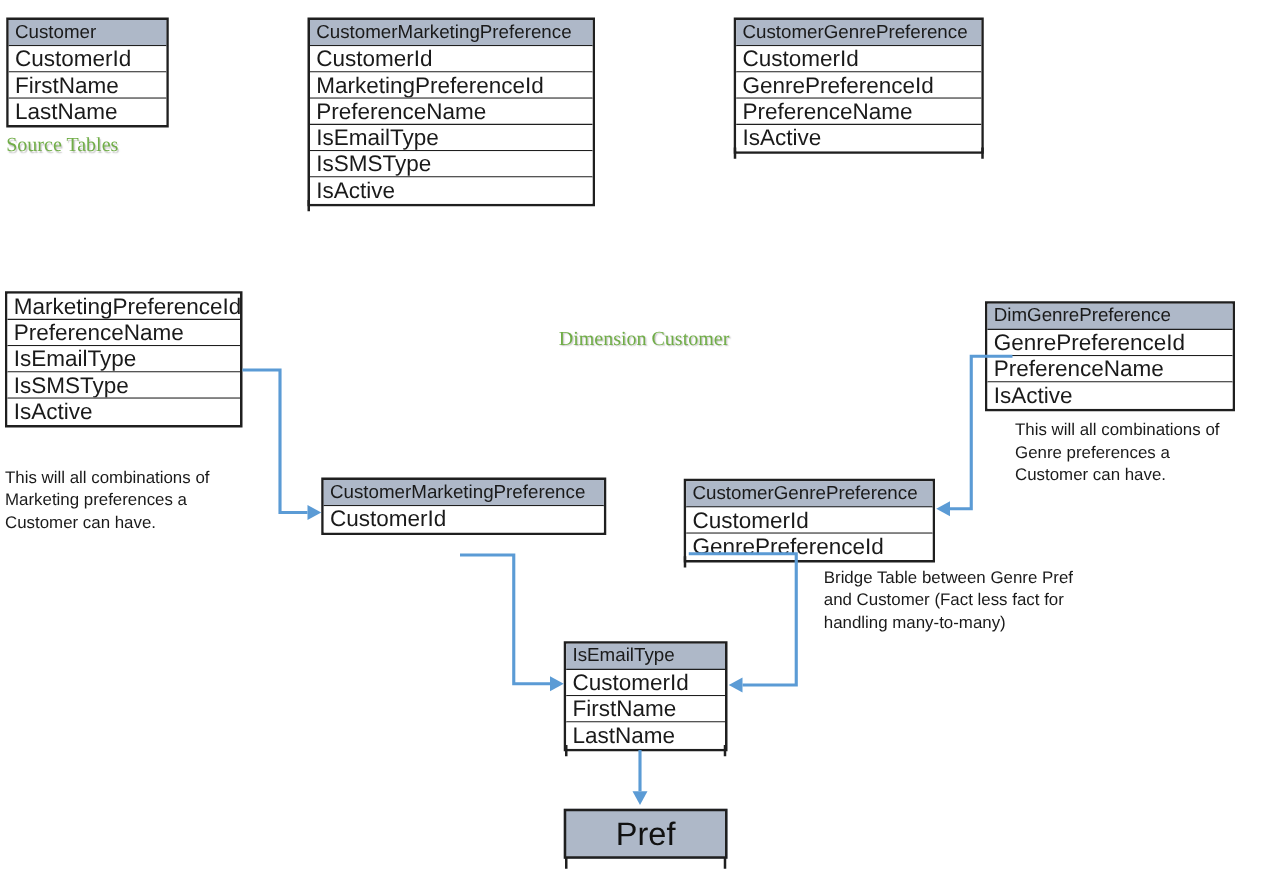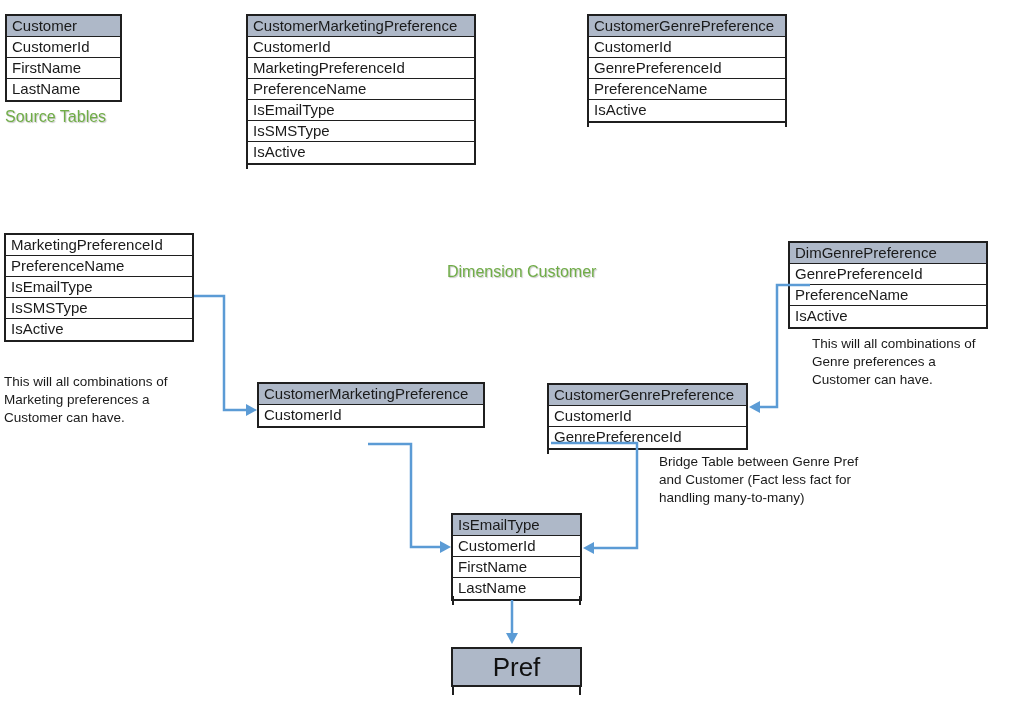--- a/index.html
+++ b/index.html
@@ -12,46 +12,46 @@
   }
   *{box-sizing:border-box;margin:0;padding:0}
   body{background:#fff;font-family:"Liberation Sans",sans-serif}
   .canvas{position:relative;width:1027px;height:702px;background:#fff;overflow:hidden}
 
   .tbl{position:absolute;border:2px solid var(--table-border);background:var(--row-fill)}
   .tbl .hdr{height:21px;line-height:18px;padding:1px 0 0 5px;background:var(--header-fill);
             border-bottom:1.5px solid var(--table-border);font-size:15px;color:var(--text);
             white-space:nowrap;overflow:hidden}
   .tbl .row{height:21px;line-height:18px;padding:1px 0 0 5px;background:var(--row-fill);
-            border-bottom:1.5px solid var(--table-border);font-size:15px;color:var(--text);
+            border-bottom:1.5px solid var(--table-border);font-size:18px;color:var(--text);
             white-space:nowrap;overflow:hidden}
   .tbl .row:last-child{border-bottom:none}
 
-  .green-label{position:absolute;font-family:Liberation Sans, sans-serif;font-size:16px;
+  .green-label{position:absolute;font-family:Liberation Serif, serif;font-size:16px;
                color:var(--green-text);text-shadow:1px 1px 1px rgba(90,90,90,0.35);white-space:nowrap}
 
   .note{position:absolute;font-size:13.5px;line-height:18px;color:var(--text);white-space:pre-line}
 
   .fact-box{position:absolute;left:451px;top:647px;width:131px;height:40px;
             background:var(--header-fill);border:2px solid var(--table-border);
             display:flex;align-items:center;justify-content:center;
             font-size:26px;color:#111}
 
   .stub{position:absolute;width:2px;height:9px;background:var(--table-border)}
 
   svg.connectors{position:absolute;left:0;top:0;pointer-events:none}
   svg.connectors polyline{fill:none;stroke:var(--arrow);stroke-width:2.5}
   svg.connectors polygon{fill:var(--arrow);stroke:none}
 </style>
 </head>
 <body>
 
 <div class="canvas">
 
-  <div class="tbl" style="left:5px;top:14px;width:117px">
+  <div class="tbl" style="left:5px;top:14px;width:130px">
     <div class="hdr">Customer</div>
     <div class="row">CustomerId</div>
     <div class="row">FirstName</div>
     <div class="row">LastName</div>
   </div>
 
   <div class="tbl" style="left:246px;top:14px;width:230px">
     <div class="hdr">CustomerMarketingPreference</div>
     <div class="row">CustomerId</div>
     <div class="row">MarketingPreferenceId</div>

